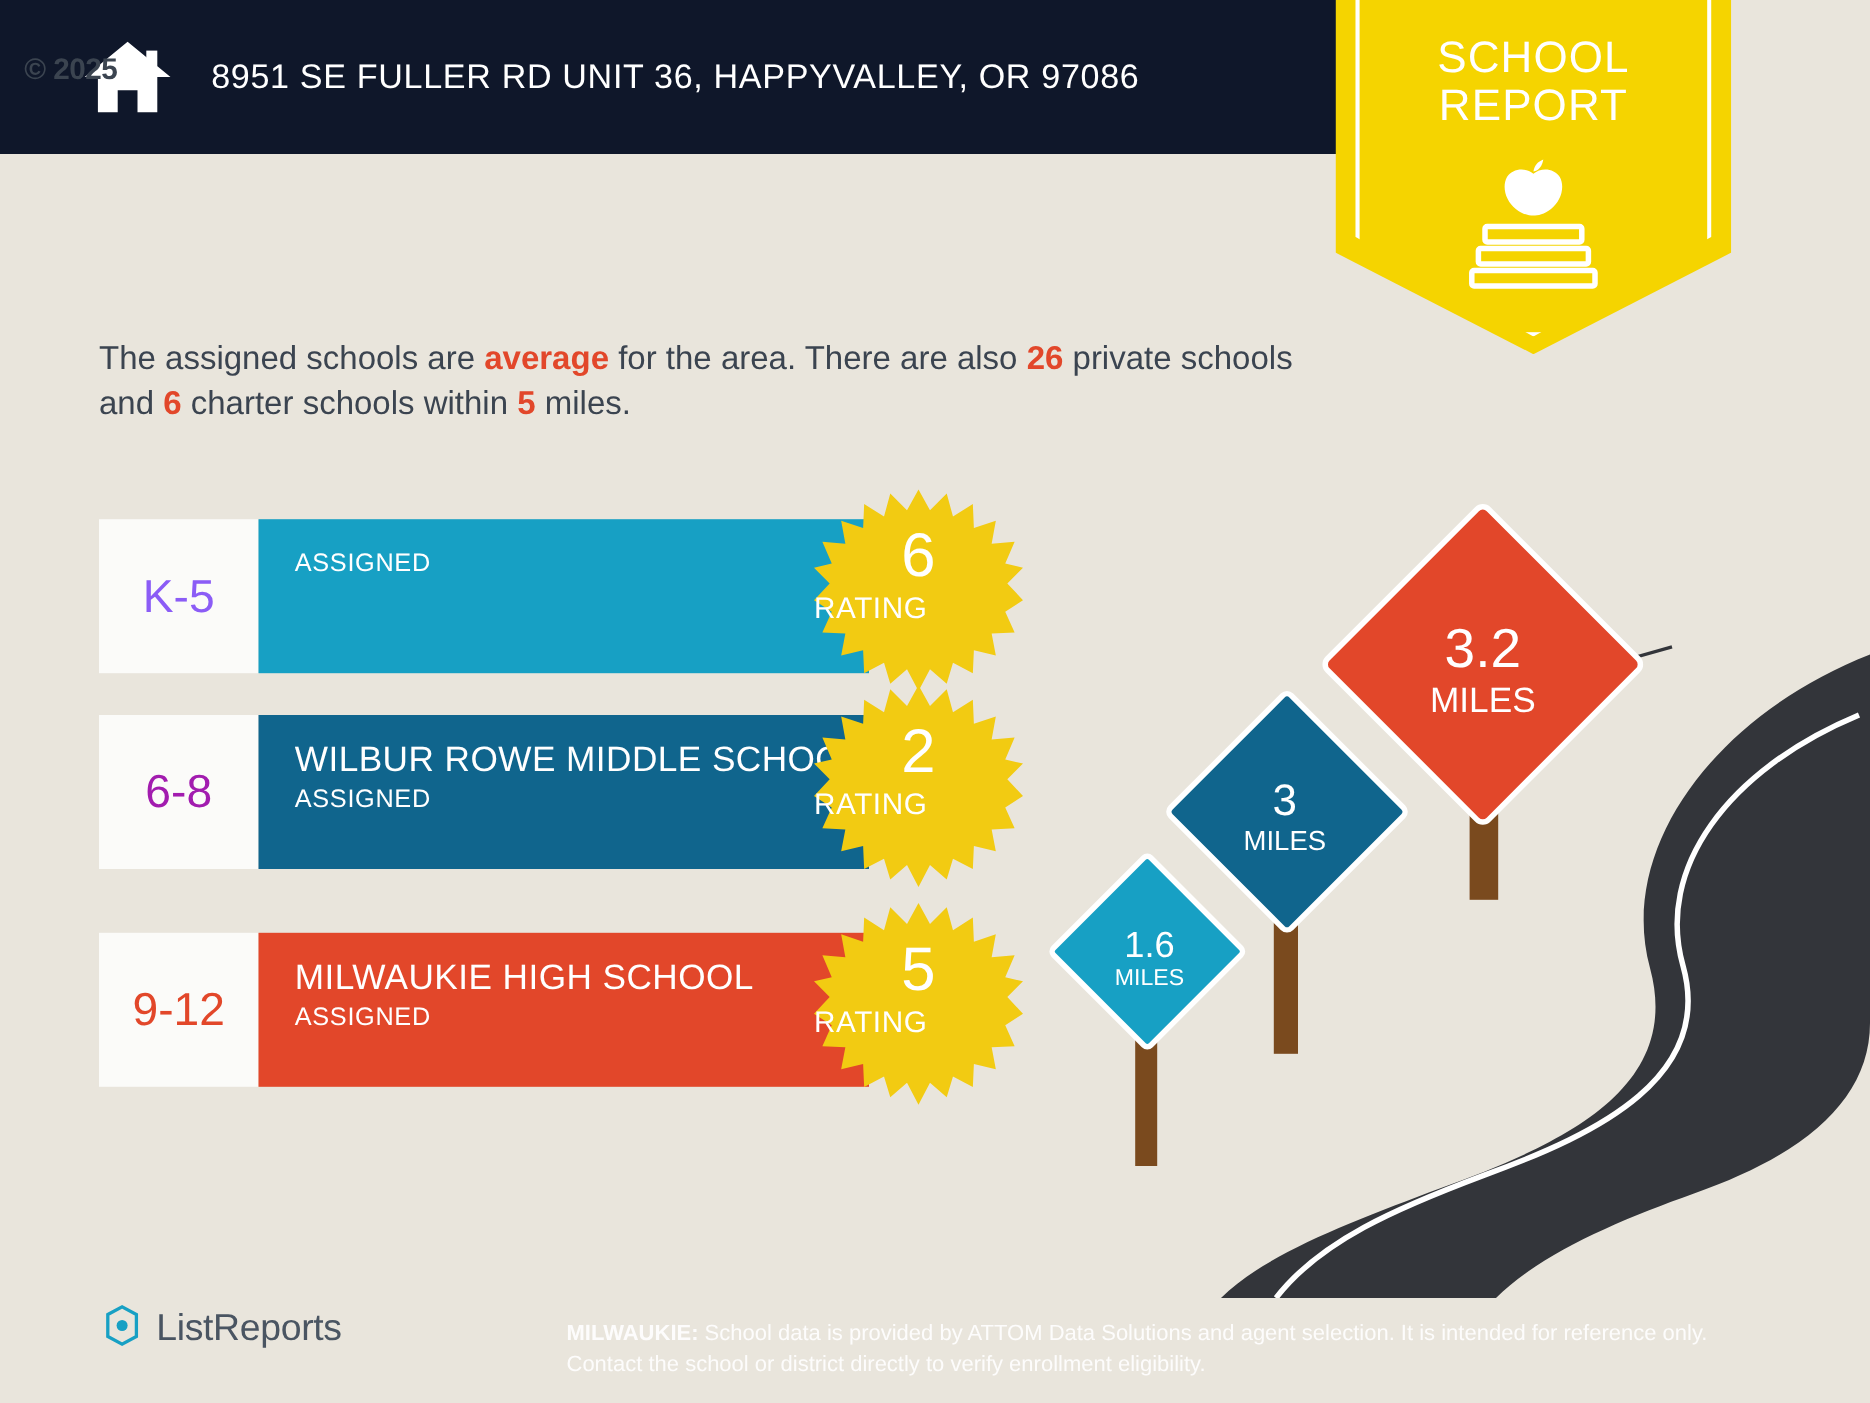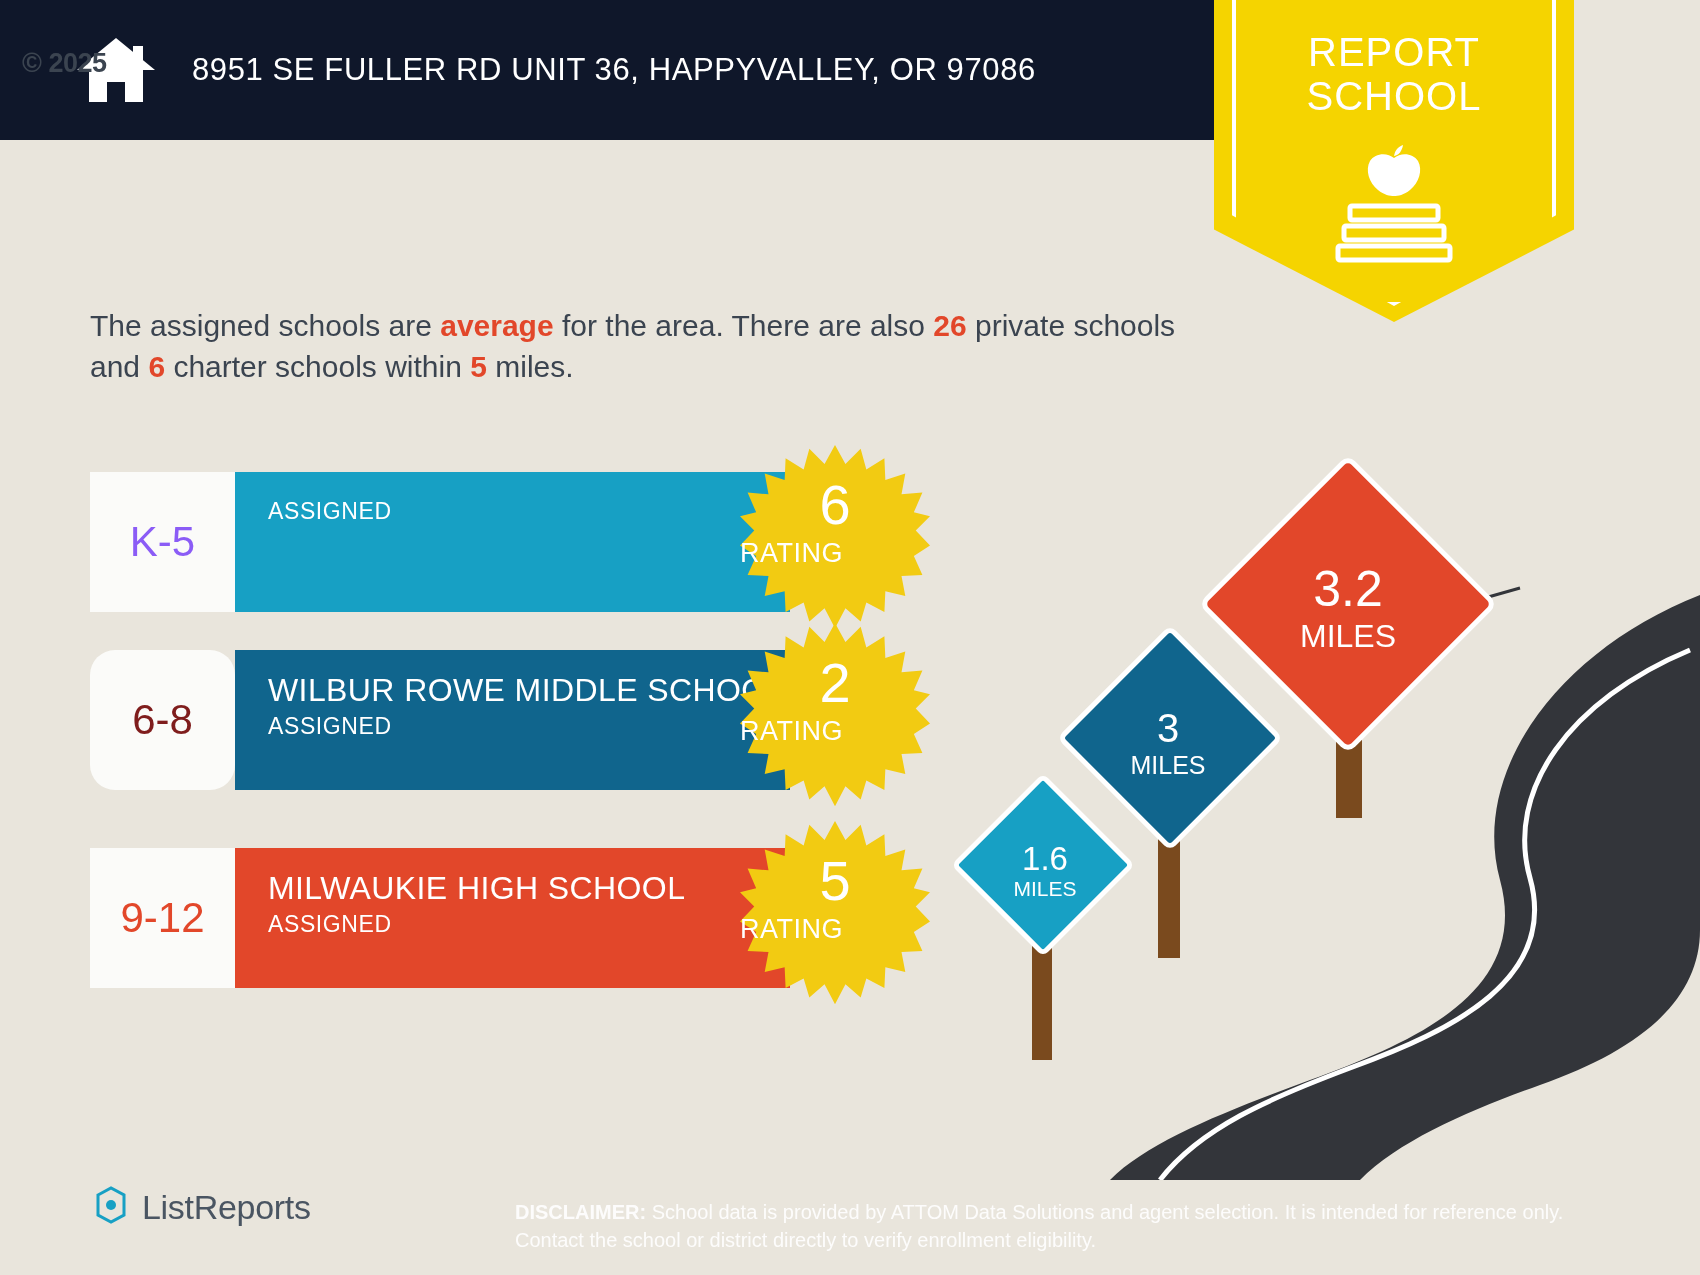--- a/index.html
+++ b/index.html
@@ -229,22 +229,22 @@
         <rect x="58" y="10" width="10" height="14" fill="#ffffff"></rect>
       </svg>
     </div>
     <div class="header-address">8951 SE FULLER RD UNIT 36, HAPPYVALLEY, OR 97086</div>
   </div>
 
   <div class="badge">
     <div class="badge-shape"></div>
     <div class="badge-inner-line"></div>
     <div class="badge-title">
+      <div>SCHOOL</div>
       <div>REPORT</div>
-      <div>SCHOOL</div>
     </div>
     <div class="badge-art">
       <svg width="140" height="120" viewBox="0 0 140 120">
         <path d="M70 14 c-7 -6 -19 -5 -24 3 c-5 9 -1 22 8 29 c6 5 12 6 16 6 c4 0 10 -1 16 -6 c9 -7 13 -20 8 -29 c-5 -8 -17 -9 -24 -3 z" fill="#ffffff"></path>
         <path d="M70 12 c1 -6 4 -9 9 -11 c-1 6 -4 10 -9 11 z" fill="#ffffff"></path>
         <rect x="26" y="62" width="88" height="14" rx="2" fill="none" stroke="#ffffff" stroke-width="5"></rect>
         <rect x="20" y="82" width="100" height="14" rx="2" fill="none" stroke="#ffffff" stroke-width="5"></rect>
         <rect x="14" y="102" width="112" height="14" rx="2" fill="none" stroke="#ffffff" stroke-width="5"></rect>
       </svg>
     </div>
@@ -263,21 +263,21 @@
   </div>
   <div class="starburst" style="top:443px;">
     <svg class="star-svg" viewBox="0 0 200 200">
       <polygon fill="#f2cb12" points="100,2 111,22 127,6 133,28 152,16 153,39 174,32 170,54 192,52 183,73 200,77 185,92 200,108 183,119 192,139 170,140 174,161 153,156 152,178 133,168 127,188 111,174 100,195 89,174 73,188 67,168 48,178 47,156 26,161 30,140 8,139 17,119 0,108 15,92 0,77 17,73 8,52 30,54 26,32 47,39 48,16 67,28 73,6 89,22"></polygon>
     </svg>
     <div class="rating-val">6</div>
     <div class="rating-lbl">RATING</div>
   </div>
 
   <div class="school-row" style="top:650px;">
-    <div class="grade-box" style="color:#7f1d1d;border-radius:25px;">6-8</div>
+    <div class="grade-box" style="color:#a21caf;">6-8</div>
     <div class="bar" style="background:#10658d;">
       <div class="school-name">WILBUR ROWE MIDDLE SCHOOL</div>
       <div class="assigned">ASSIGNED</div>
     </div>
   </div>
   <div class="starburst" style="top:621px;">
     <svg class="star-svg" viewBox="0 0 200 200">
       <polygon fill="#f2cb12" points="100,2 111,22 127,6 133,28 152,16 153,39 174,32 170,54 192,52 183,73 200,77 185,92 200,108 183,119 192,139 170,140 174,161 153,156 152,178 133,168 127,188 111,174 100,195 89,174 73,188 67,168 48,178 47,156 26,161 30,140 8,139 17,119 0,108 15,92 0,77 17,73 8,52 30,54 26,32 47,39 48,16 67,28 73,6 89,22"></polygon>
     </svg>
     <div class="rating-val">2</div>
@@ -333,16 +333,16 @@
     <span>
       <svg width="38" height="40" viewBox="0 0 38 40">
         <path d="M6 10 L19 3 L32 10 L32 30 L19 37 L6 30 Z" fill="none" stroke="#17a0c4" stroke-width="3"></path>
         <circle cx="19" cy="20" r="5" fill="#17a0c4"></circle>
       </svg>
     </span>
     <span class="logo-text">ListReports</span>
   </div>
 
   <div class="disclaimer">
-    <b>DISCLAIMER:</b><span> School data is provided by ATTOM Data Solutions and agent selection. It is intended for reference only. Contact the school or district directly to verify enrollment eligibility.</span>
+    <b>MILWAUKIE:</b><span> School data is provided by ATTOM Data Solutions and agent selection. It is intended for reference only. Contact the school or district directly to verify enrollment eligibility.</span>
   </div>
 
 </div>
 
 </body></html>

